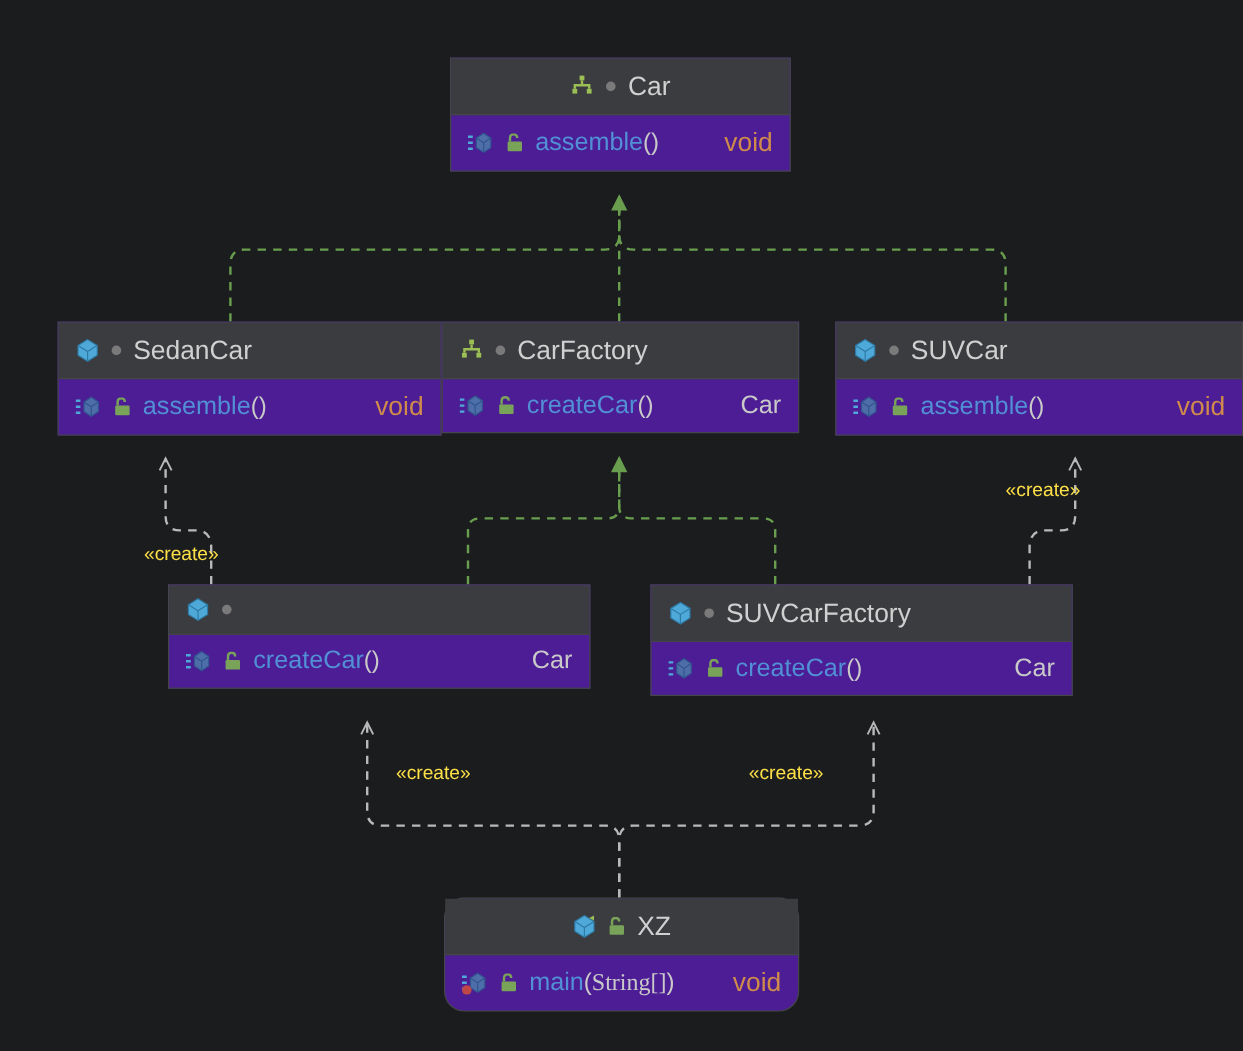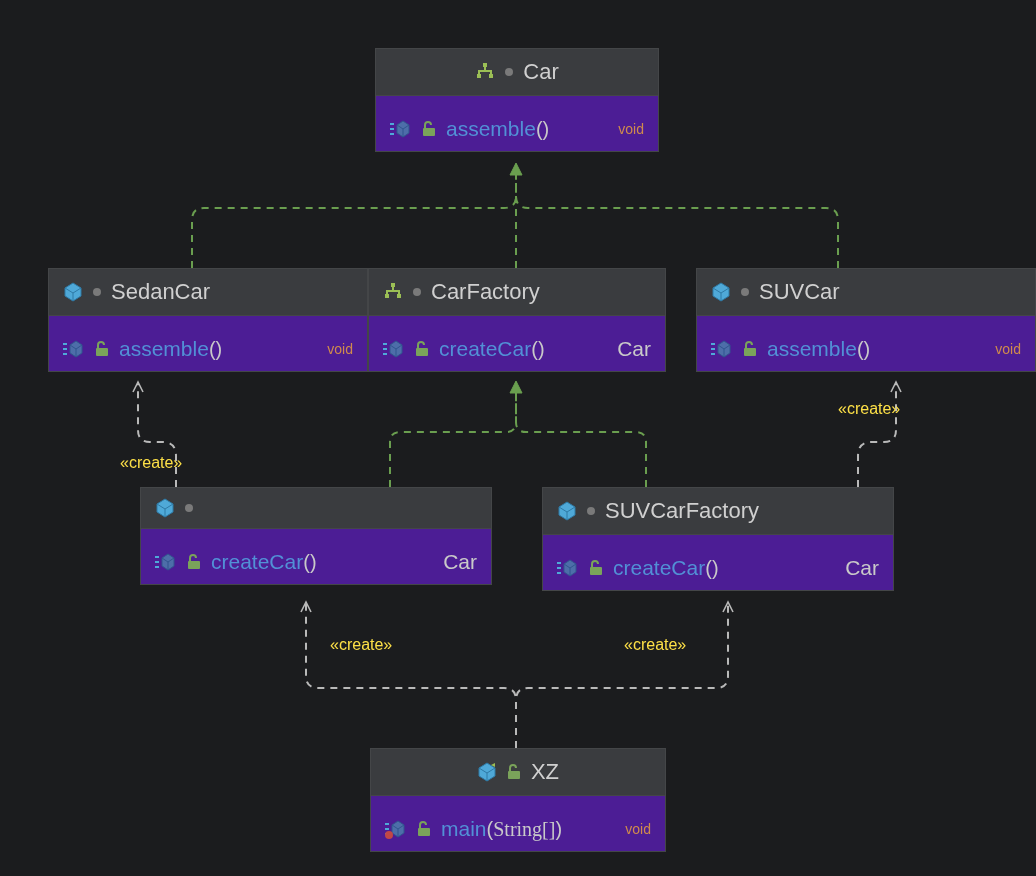--- a/index.html
+++ b/index.html
@@ -31,36 +31,35 @@
     display: flex;
     align-items: center;
     padding: 10px 14px;
     border-bottom: 1px solid #444648;
     background: #3a3c3f;
     gap: 10px;
   }
   .class-body {
     display: flex;
     flex-direction: column;
-    margin-top: 11px;
   }
   .member-row {
     display: flex;
     align-items: center;
     padding: 10px 14px;
     gap: 10px;
   }
   .class-name {
     color: #d0d0d0;
     font-size: 22px;
   }
   .method-name { color: #5290d6; font-size: 21px; }
   .paren { color: #c9c9c9; }
   .params { color: #c9c9c9; font-family: Liberation Serif, serif; }
-  .ret-void { color: #d08b4c; font-size: 14px; margin-left: 6px; }
+  .ret-void { color: #d08b4c; font-size: 22px; margin-left: 6px; }
   .ret-type { color: #c9c9c9; font-size: 21px; margin-left: 6px; }
   .spacer { flex: 1; }
   .dot {
     width: 8px; height: 8px; border-radius: 50%;
     background: #7a7a7a;
   }
   
   .icon { display: inline-flex; align-items: center; justify-content: center; }
   .icon svg { display: block; }
   .label-stereo {
@@ -303,21 +302,21 @@
               <rect x="1" y="7" width="12" height="8" rx="1" fill="#7aa35a"></rect>
             </svg>
         </span>
         <span><span class="method-name">createCar</span><span class="paren">(</span><span class="params"></span><span class="paren">)</span></span>
         <span class="spacer"></span>
         <span class="ret-type">Car</span>
       </div>
     </div>
   </div>
 
-  <div class="class-box" style="left:370px; top:748px; width:296px;">
+  <div class="class-box" style="left:370px; top:748px; width:296px;border-radius:17px;">
     <div class="class-header" style="justify-content:center;">
       <span class="icon">
         <svg width="20" height="20" viewBox="0 0 20 20">
             <path d="M10 1 L2 6 L2 14 L10 19 L18 14 L18 6 Z" fill="#4fa9d8" stroke="#2e7aa6" stroke-width="1"></path>
             <path d="M2 6 L10 11 L18 6 M10 11 L10 19" stroke="#2e7aa6" stroke-width="1" fill="none"></path>
             <path d="M14 3 L18 1 L18 5 Z" fill="#9bbf55"></path>
           </svg>
       </span>
       <span class="icon">
         <svg width="14" height="16" viewBox="0 0 14 16">

